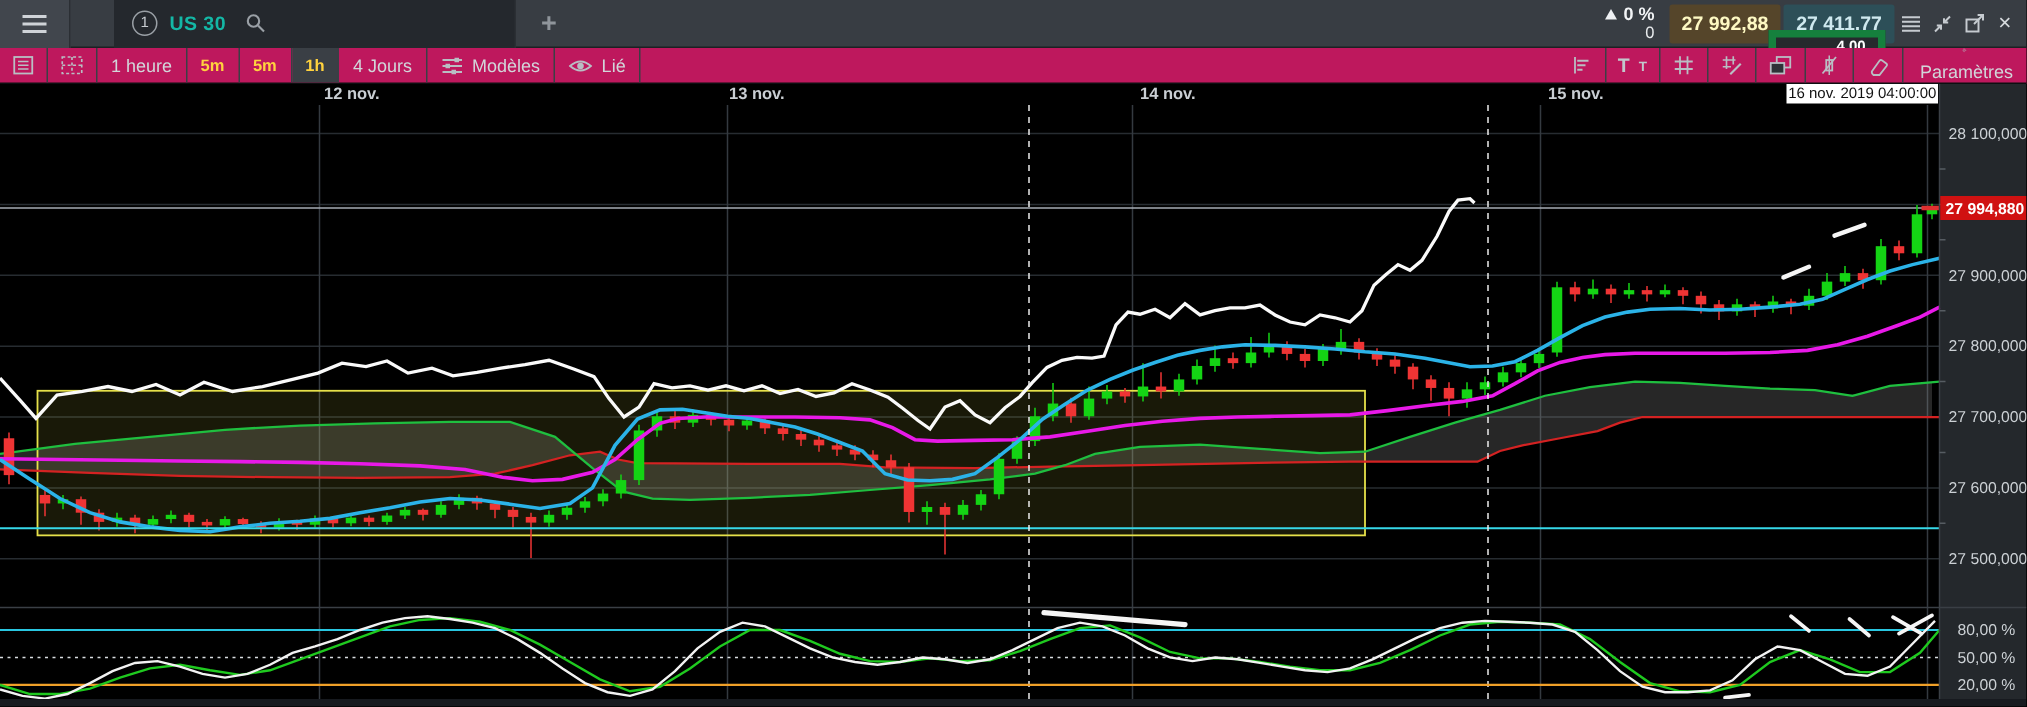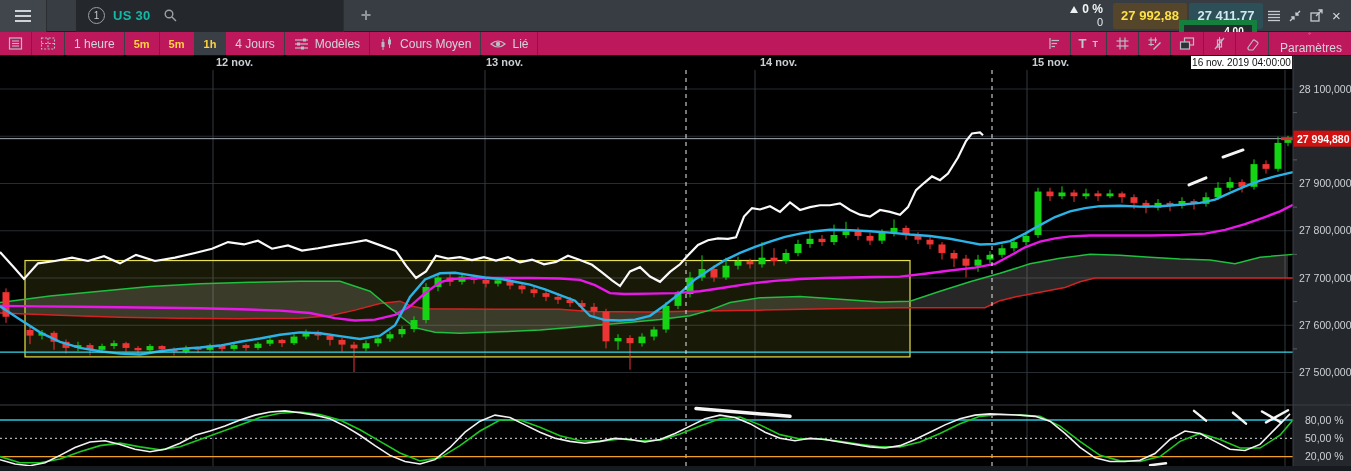--- a/index.html
+++ b/index.html
@@ -19,21 +19,21 @@
   .tab-search{margin-left:4px;}
   .add-tab{width:44px;text-align:center;color:#8f959b;font-size:18px;font-weight:bold;cursor:pointer;}
   .tb-spacer{flex:1;}
   .change-block{text-align:right;color:#f2f4f6;font-size:12px;line-height:13px;padding-right:10px;}
   .change-line1{display:flex;align-items:center;justify-content:flex-end;gap:4px;font-weight:bold;}
   .tri-up{width:0;height:0;border-left:4px solid transparent;border-right:4px solid transparent;
           border-bottom:7px solid #eef1f3;display:inline-block;}
   .change-line2{font-size:11px;color:#e7eaec;}
   .price-box{width:74px;height:26px;border-radius:2px;display:flex;align-items:center;justify-content:center;
              font-size:13px;font-weight:bold;cursor:pointer;}
-  .price-box.sell{background:#55452a;color:#fde047;margin-right:2px;}
+  .price-box.sell{background:#55452a;color:#fef9c3;margin-right:2px;}
   .price-box.buy{background:#2d4f58;color:#cfe9ef;}
   .spread-badge{position:absolute;left:1179px;top:20px;width:36px;height:13px;background:#26292d;
                 border:5px solid #15803d;color:#fff;font-size:10px;font-weight:bold;
                 display:flex;align-items:center;justify-content:center;z-index:30;padding-left:32px;}
   .winctl{width:21px;height:32px;display:flex;align-items:center;justify-content:center;color:#c6cbd0;cursor:pointer;}
   .winctl.close{font-size:15px;color:#d6dadd;margin-right:4px;}
   
   .toolbar{position:absolute;left:0;top:32px;width:1351px;height:24px;background:#be185d;
            border-bottom:1px solid #0d0f11;display:flex;align-items:stretch;box-sizing:border-box;
            font-size:12px;color:#d2d6da;z-index:20;}
@@ -427,31 +427,20 @@
       </g>
       <g fill="#b9bec4">
           <rect x="9" y="2.5" width="3" height="3"></rect>
           <rect x="3" y="6.5" width="3" height="3"></rect>
           <rect x="7" y="10.5" width="3" height="3"></rect>
         </g>
     </svg>
     <span>Modèles</span>
   </div>
   <div class="tbtn">
-    <svg class="icon" width="15" height="15" viewBox="0 0 15 15">
-      <g stroke="#b9bec4" stroke-width="1">
-        <line x1="4" y1="3" x2="4" y2="14"></line>
-          <line x1="10.5" y1="1" x2="10.5" y2="12"></line>
-      </g>
-      <rect x="2.5" y="6" width="3" height="5" fill="#b9bec4"></rect>
-      <rect x="9" y="3.5" width="3" height="5" fill="#b9bec4"></rect>
-    </svg>
-    <span>Cours Moyen</span>
-  </div>
-  <div class="tbtn">
     <svg class="icon" width="16" height="12" viewBox="0 0 16 12">
       <path d="M1,6 Q8,0 15,6 Q8,12 1,6 Z" fill="none" stroke="#b9bec4" stroke-width="1.2"></path>
       <circle cx="8" cy="6" r="2.2" fill="#b9bec4"></circle>
     </svg>
     <span>Lié</span>
   </div>
   <div class="tool-spacer"></div>
   <div class="tbtn icon-only">
     <svg class="icon" width="15" height="15" viewBox="0 0 15 15">
       <g stroke="#b9bec4" stroke-width="1.2">

